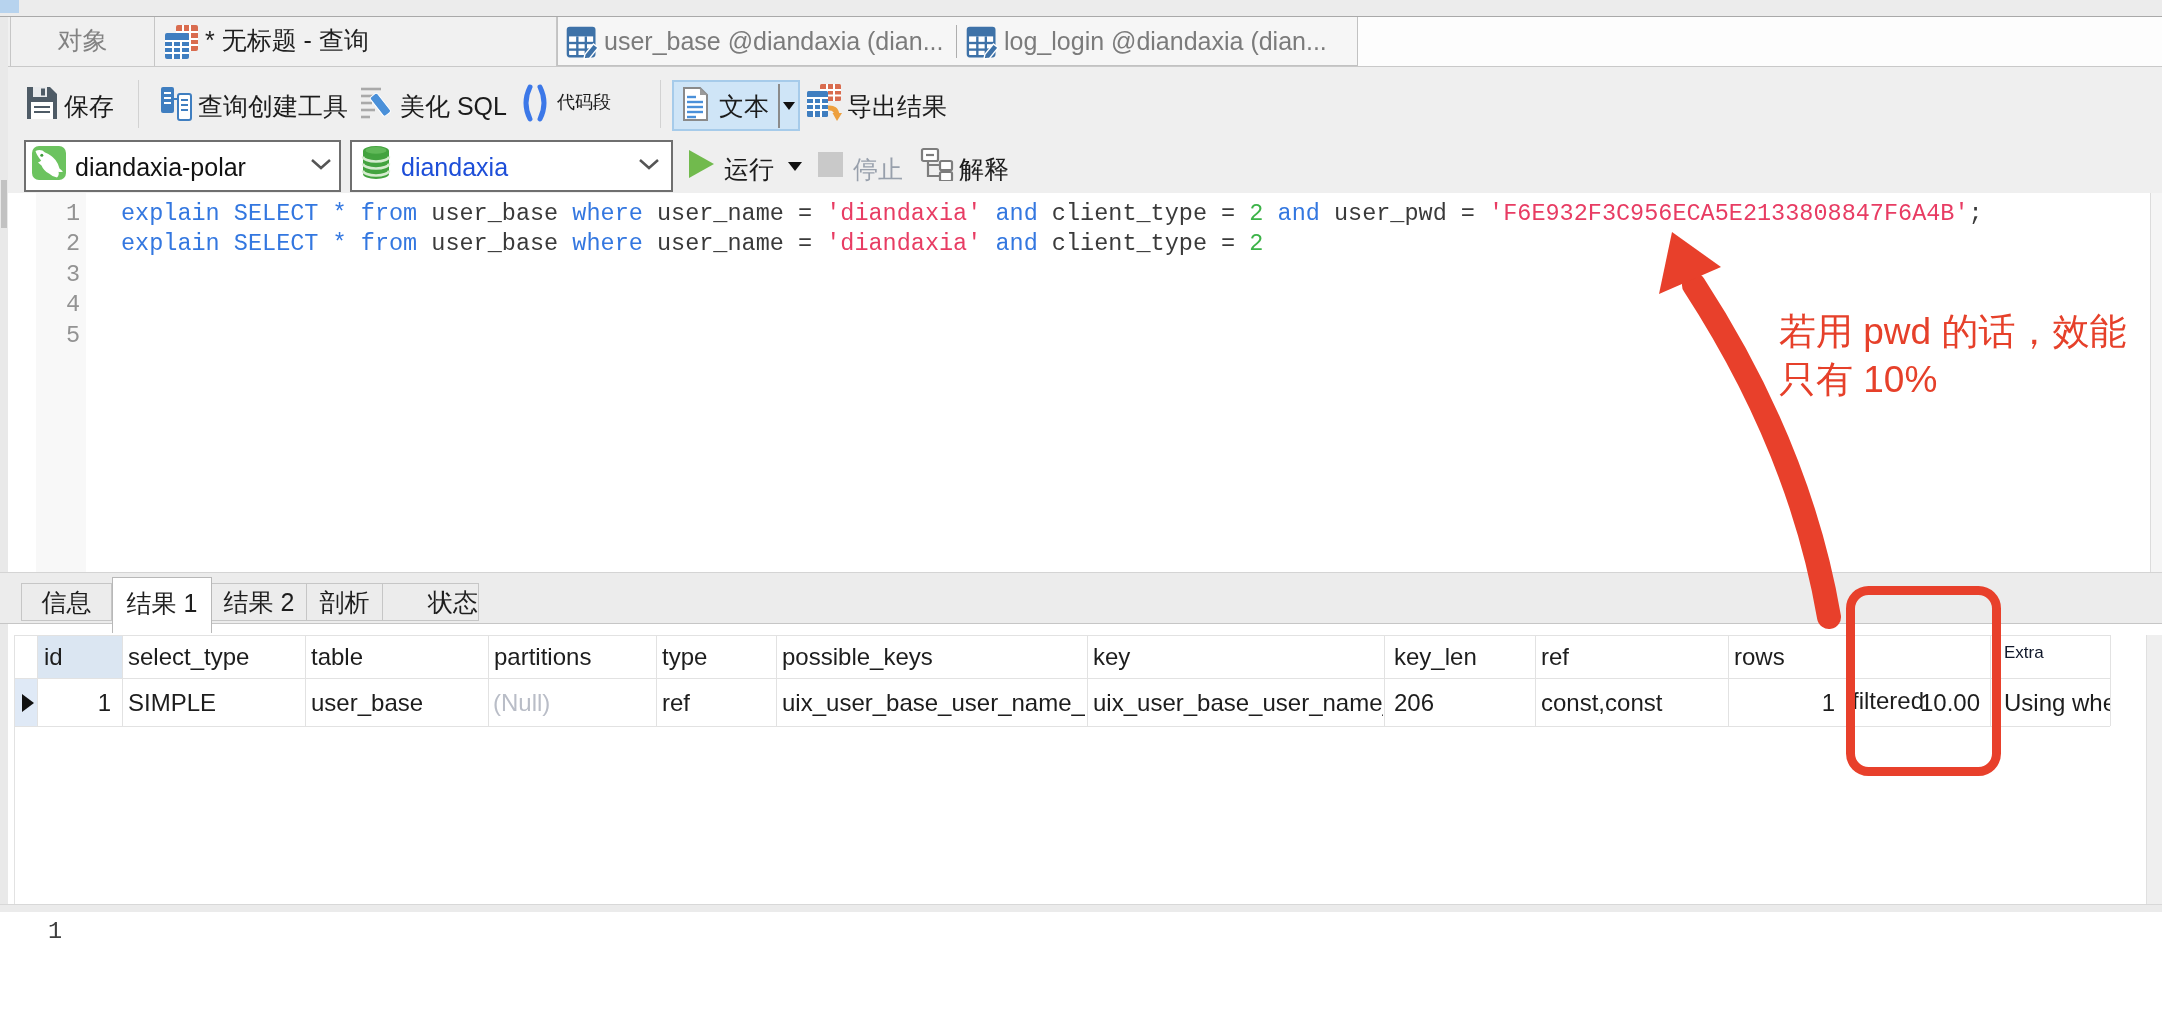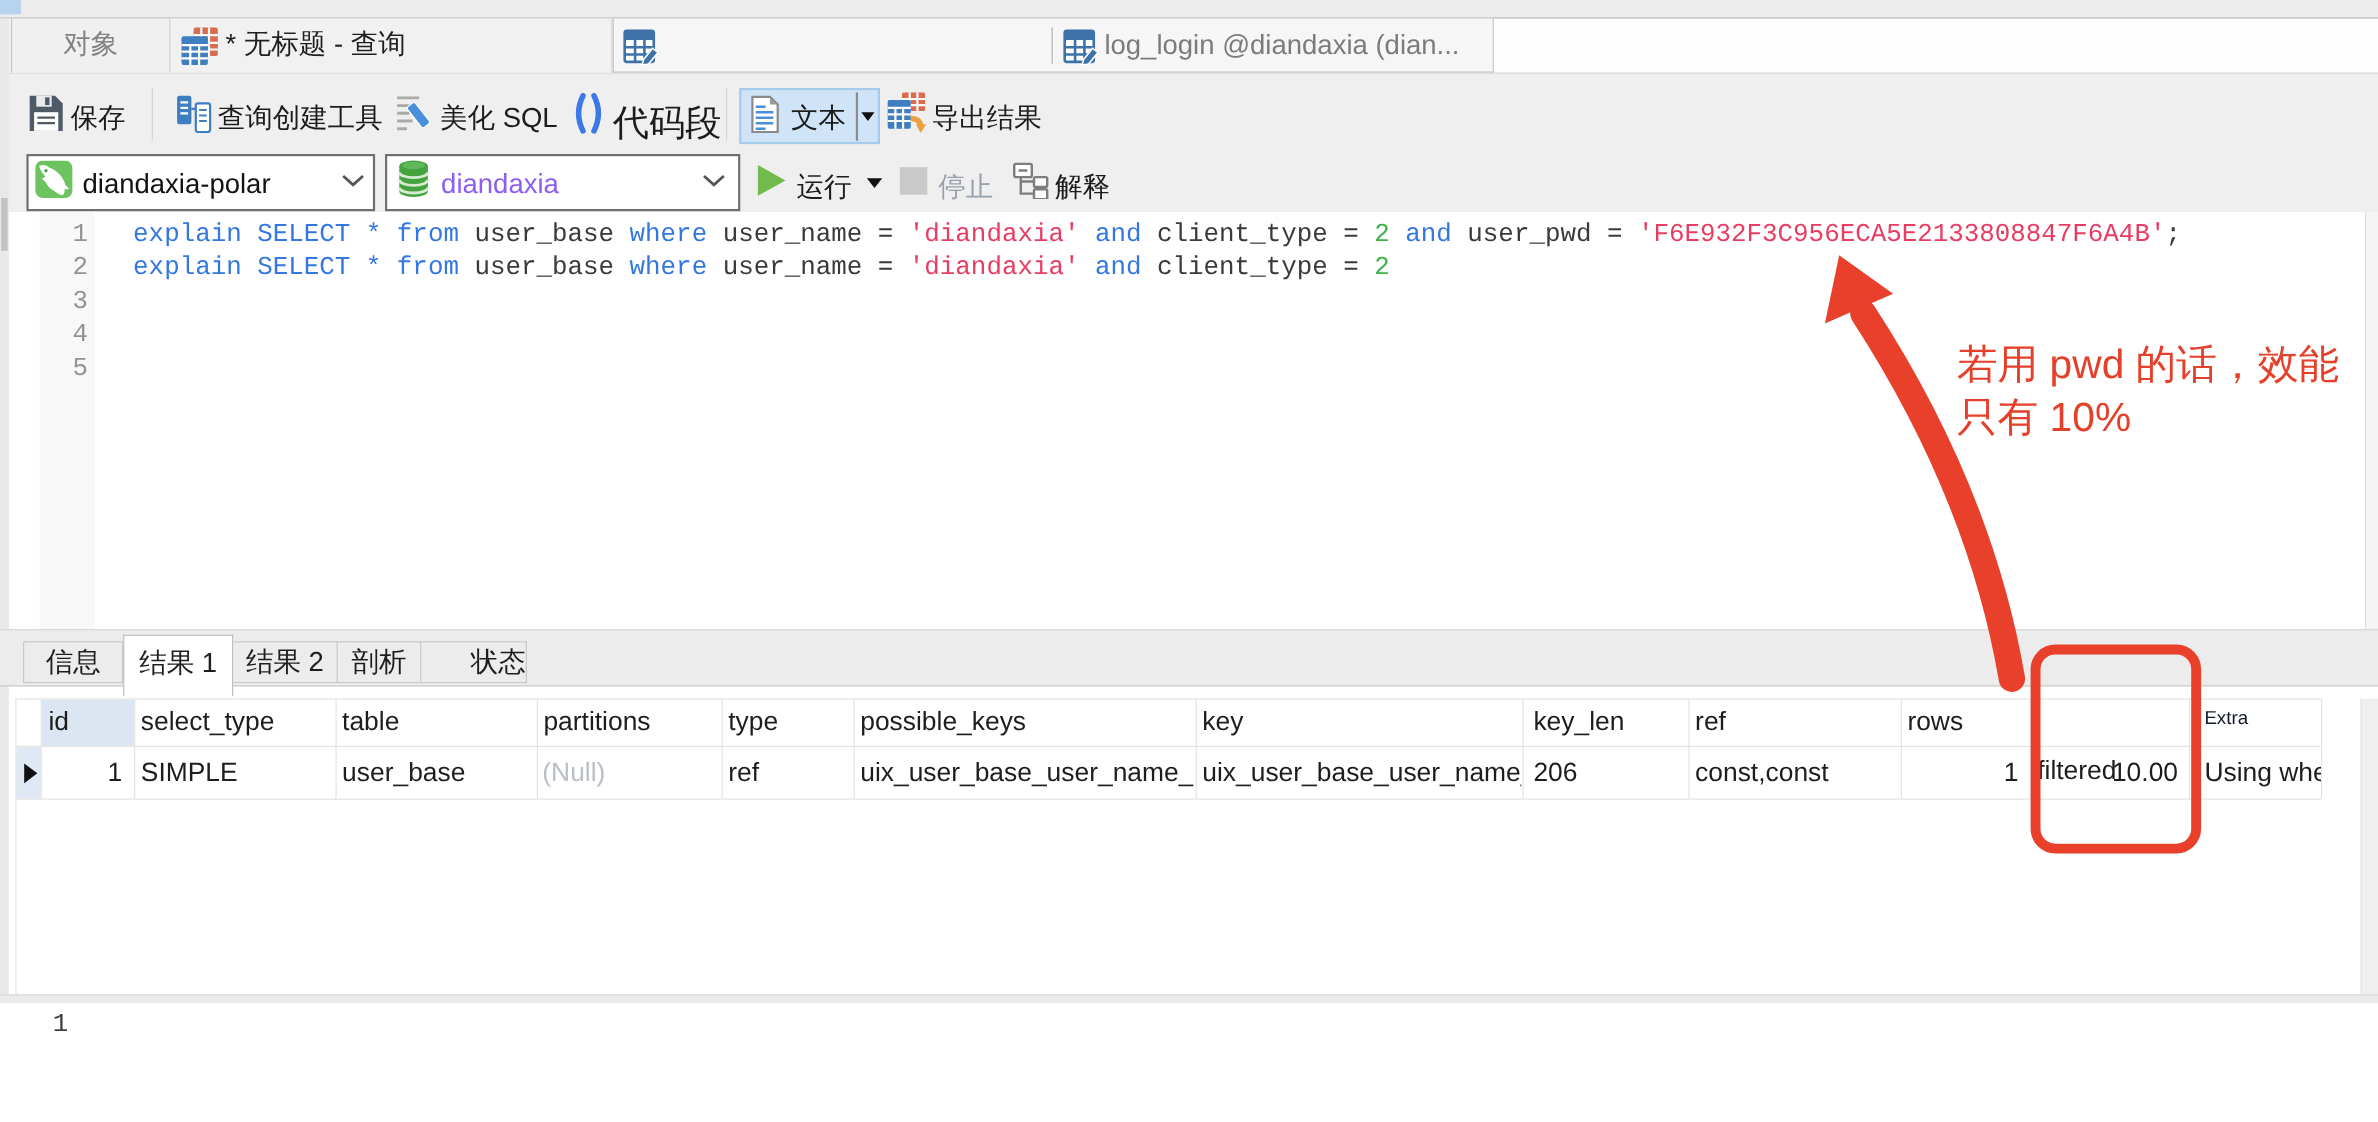--- a/index.html
+++ b/index.html
@@ -44,20 +44,21 @@
         <rect x="2" y="2" width="28" height="30" rx="2" fill="#fff" stroke="#3e72a8" stroke-width="2.5"></rect>
         <rect x="2" y="2" width="28" height="9" fill="#3e72a8"></rect>
         <g stroke="#3e72a8" stroke-width="2.5">
           <line x1="12" y1="11" x2="12" y2="32"></line>
           <line x1="21" y1="11" x2="21" y2="32"></line>
           <line x1="2" y1="18" x2="30" y2="18"></line>
           <line x1="2" y1="25" x2="30" y2="25"></line>
         </g>
         <path d="M 20 30 L 29 19 L 34 23 L 25 34 L 19 35 Z" fill="#3e72a8" stroke="#fff" stroke-width="1.5"></path>
       </svg></div>
+  <div class="abs" style="left:604px;top:17px;height:49px;color:#7b7b7b;font-size:25px;line-height:48px;">user_base @diandaxia (dian...</div>
   <div class="abs" style="left:956px;top:25px;width:1px;height:33px;background:#aeaeae;"></div>
   <div class="abs" id="tbl-icon2" style="left:966px;top:25px;width:34px;height:36px;"><svg width="100%" height="100%" viewBox="0 0 36 36">
         <rect x="2" y="2" width="28" height="30" rx="2" fill="#fff" stroke="#3e72a8" stroke-width="2.5"></rect>
         <rect x="2" y="2" width="28" height="9" fill="#3e72a8"></rect>
         <g stroke="#3e72a8" stroke-width="2.5">
           <line x1="12" y1="11" x2="12" y2="32"></line>
           <line x1="21" y1="11" x2="21" y2="32"></line>
           <line x1="2" y1="18" x2="30" y2="18"></line>
           <line x1="2" y1="25" x2="30" y2="25"></line>
         </g>
@@ -103,21 +104,21 @@
           <line x1="2" y1="25" x2="16" y2="25"></line>
           <line x1="2" y1="32" x2="11" y2="32"></line>
         </g>
         <rect x="17" y="8" width="9" height="24" rx="2" transform="rotate(-38 21 20)" fill="#4a90d9" stroke="#fff" stroke-width="1"></rect>
       </svg></div>
   <div class="abs" style="left:400px;top:90px;color:#1c1c1c;font-size:25px;">美化 SQL</div>
   <div class="abs" id="snippet-icon" style="left:519px;top:84px;width:32px;height:38px;"><svg width="100%" height="100%" viewBox="0 0 32 38">
         <path d="M 11 3 Q 3 19 11 35" stroke="#3c78e8" stroke-width="5" fill="none" stroke-linecap="round"></path>
         <path d="M 21 3 Q 29 19 21 35" stroke="#3c78e8" stroke-width="5" fill="none" stroke-linecap="round"></path>
       </svg></div>
-  <div class="abs" style="left:557px;top:90px;color:#1c1c1c;font-size:33px;font-family:Liberation Serif, serif;">代码段</div>
+  <div class="abs" style="left:557px;top:90px;color:#1c1c1c;font-size:18px;font-family:Liberation Serif, serif;">代码段</div>
   <div class="abs" style="left:660px;top:80px;width:1px;height:48px;background:#d2d2d2;"></div>
 
   <div class="abs" style="left:672px;top:80px;width:128px;height:51px;background:#cfe5f7;border:2px solid #a6cbea;"></div>
   <div class="abs" id="text-icon" style="left:682px;top:86px;width:27px;height:36px;"><svg width="100%" height="100%" viewBox="0 0 27 36">
         <path d="M 2 2 H 18 L 25 9 V 34 H 2 Z" fill="#fff" stroke="#8a8a8a" stroke-width="2"></path>
         <path d="M 18 2 L 25 9 H 18 Z" fill="#9a9a9a"></path>
         <g stroke="#4a90d9" stroke-width="2.4">
           <line x1="5" y1="11" x2="14" y2="11"></line>
           <line x1="5" y1="16" x2="21" y2="16"></line>
           <line x1="5" y1="21" x2="21" y2="21"></line>
@@ -161,21 +162,21 @@
       </svg></div>
   <div class="abs" style="left:350px;top:140px;width:323px;height:52px;background:#fff;border:2px solid #6f6f6f;"></div>
   <div class="abs" id="db-icon" style="left:361px;top:145px;width:30px;height:36px;"><svg width="100%" height="100%" viewBox="0 0 30 36">
         <path d="M 2 6 V 29 A 13 5 0 0 0 28 29 V 6" fill="#43a33f"></path>
         <path d="M 2 11.5 A 13 5 0 0 0 28 11.5" fill="none" stroke="#d6eccf" stroke-width="2.6"></path>
         <path d="M 2 18.5 A 13 5 0 0 0 28 18.5" fill="none" stroke="#d6eccf" stroke-width="2.6"></path>
         <path d="M 2 25.5 A 13 5 0 0 0 28 25.5" fill="none" stroke="#d6eccf" stroke-width="2.6"></path>
         <ellipse cx="15" cy="6" rx="13" ry="5" fill="#43a33f"></ellipse>
         <ellipse cx="15" cy="5.4" rx="10.5" ry="3.4" fill="#60b858"></ellipse>
       </svg></div>
-  <div class="abs" style="left:401px;top:153px;color:#8b5cf6;font-size:25px;">diandaxia</div>
+  <div class="abs" style="left:401px;top:153px;color:#1d4ed8;font-size:25px;">diandaxia</div>
   <div class="abs" id="chev2" style="left:638px;top:157px;width:22px;height:14px;"><svg width="100%" height="100%" viewBox="0 0 22 14">
         <path d="M 2 3 L 11 11 L 20 3" stroke="#555" stroke-width="2.5" fill="none"></path>
       </svg></div>
 
   <div class="abs" style="left:689px;top:150px;width:0;height:0;border-top:14px solid transparent;border-bottom:14px solid transparent;border-left:25px solid #71ba4d;"></div>
   <div class="abs" style="left:724px;top:153px;color:#1c1c1c;font-size:25px;">运行</div>
   <div class="abs" style="left:788px;top:162px;width:0;height:0;border-left:7px solid transparent;border-right:7px solid transparent;border-top:9px solid #111;"></div>
   <div class="abs" style="left:818px;top:152px;width:25px;height:25px;background:#c9c9c9;"></div>
   <div class="abs" style="left:853px;top:153px;color:#98a0ac;font-size:25px;">停止</div>
   <div class="abs" id="explain-icon" style="left:920px;top:147px;width:34px;height:34px;"><svg width="100%" height="100%" viewBox="0 0 34 34">

